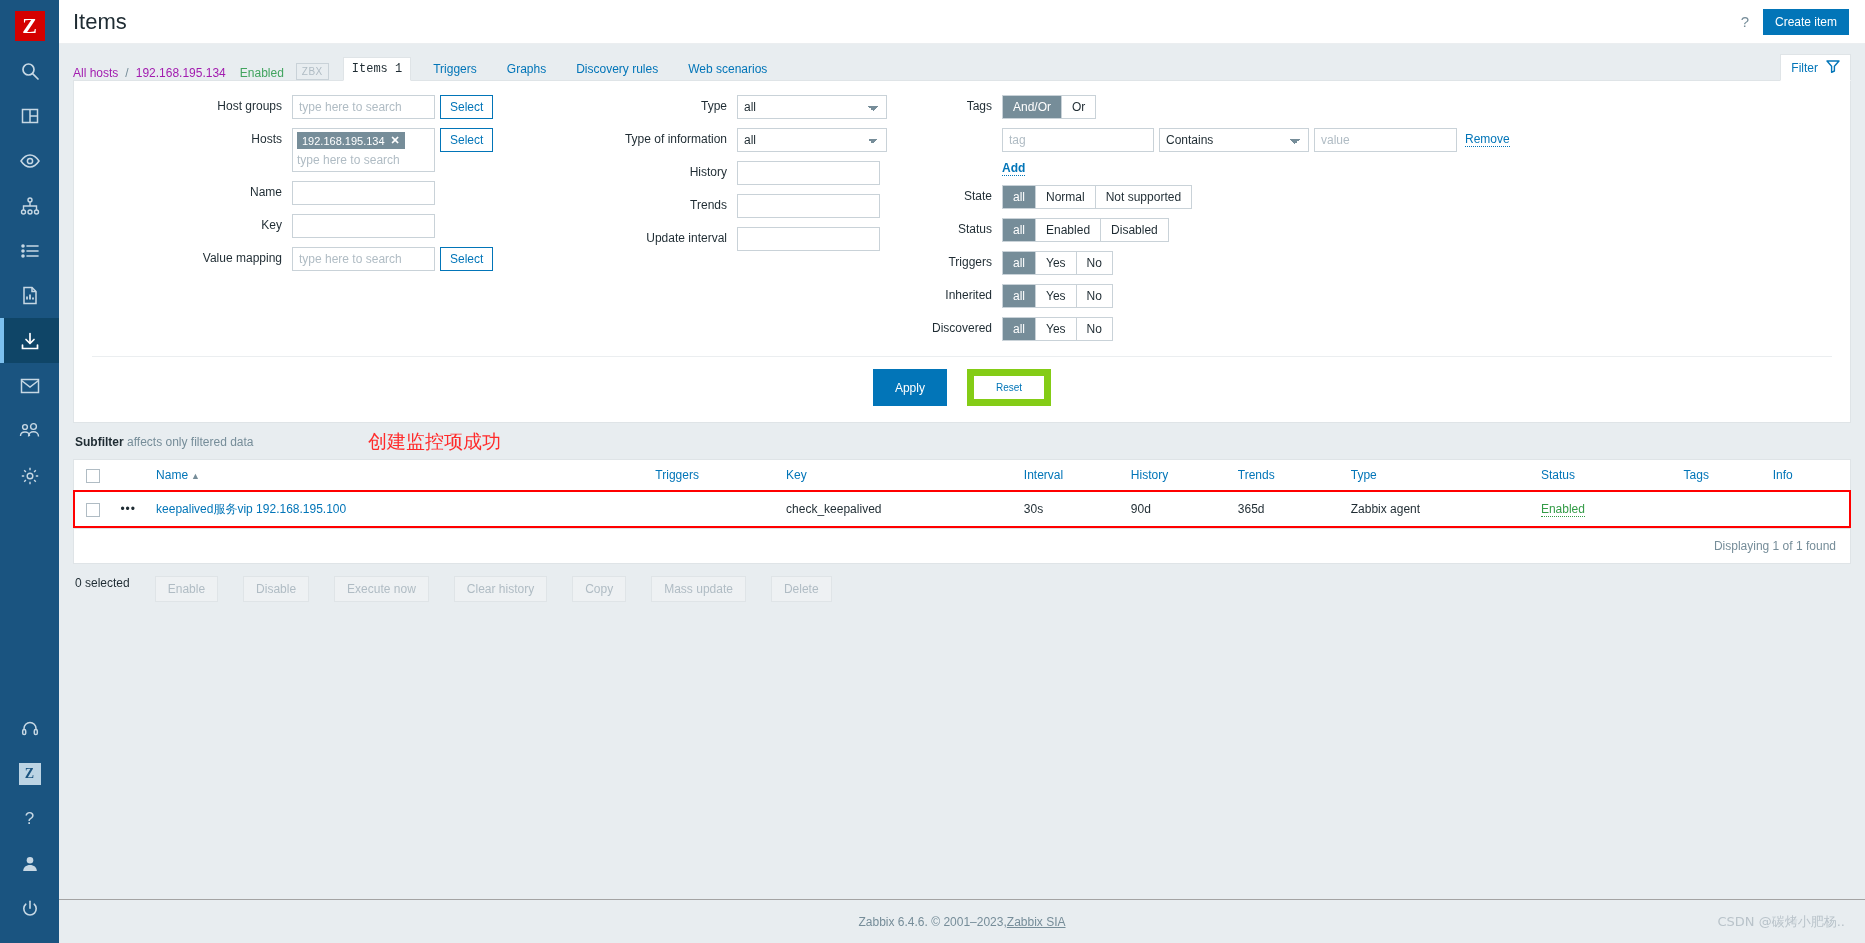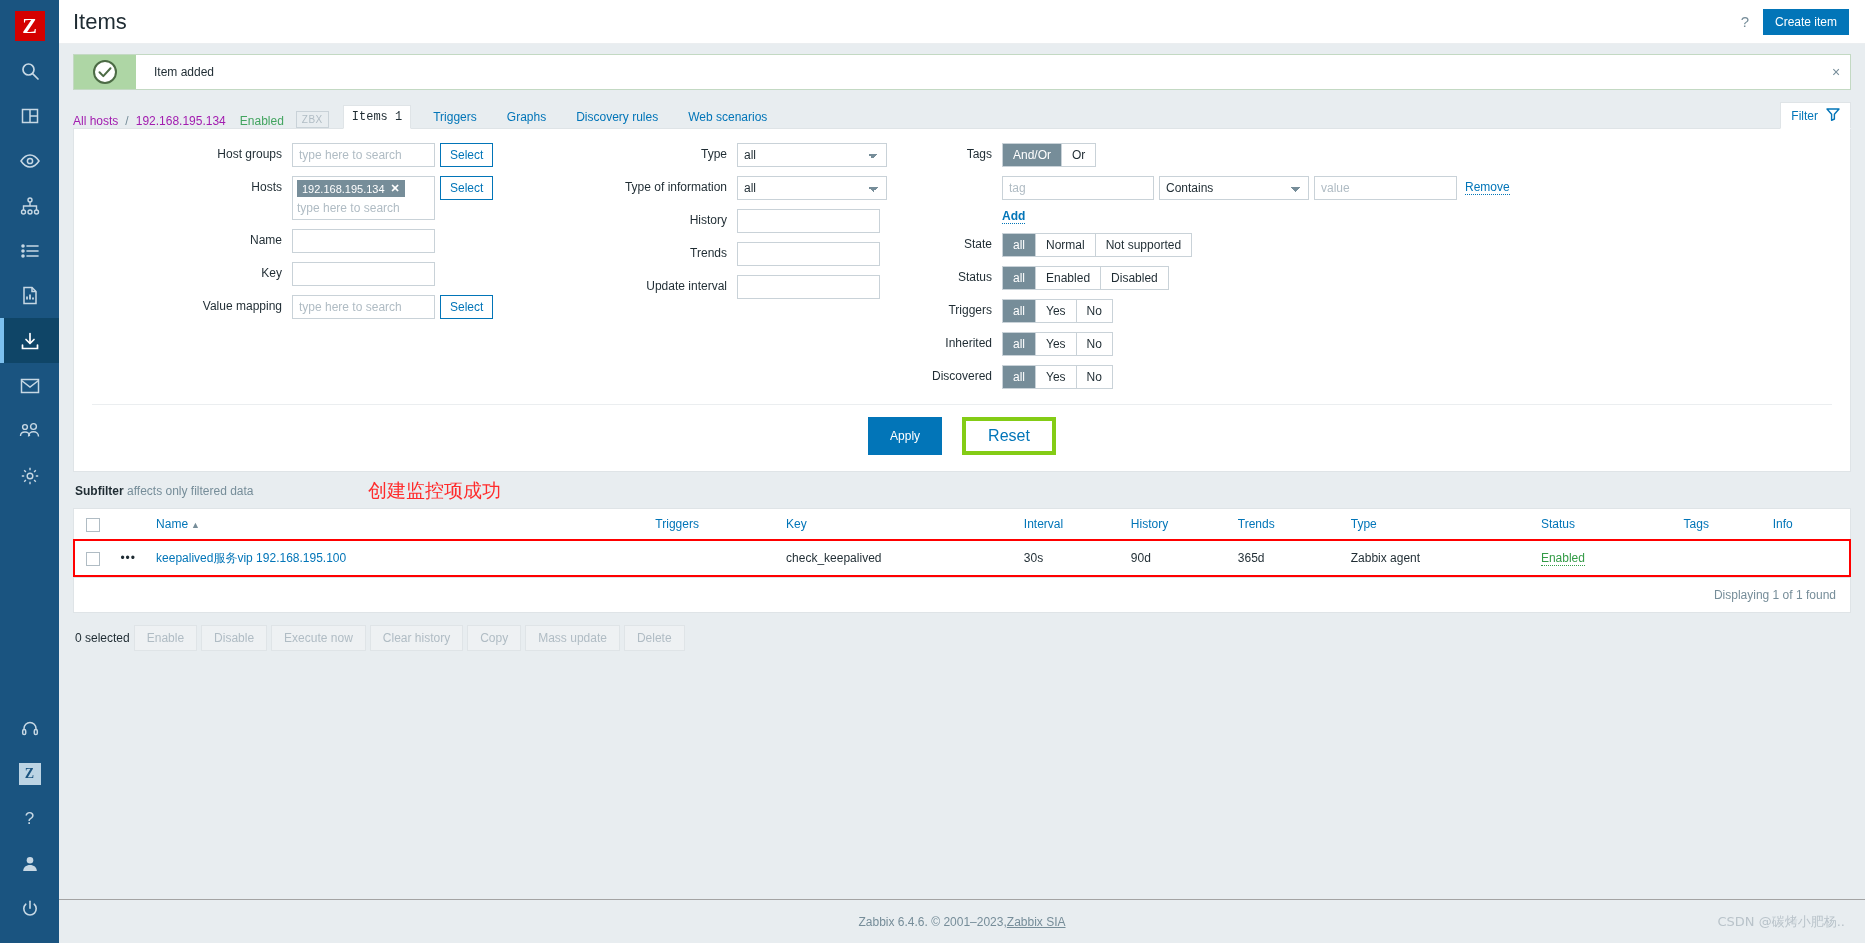--- a/index.html
+++ b/index.html
@@ -212,22 +212,22 @@
     border-top: 1px solid #ebeef0; margin-top: 6px; padding-top: 12px;
     padding-bottom: 6px;
     display: flex; justify-content: center; gap: 20px;
   }
   .btn-apply {
     background: #0275b8; color: #fff; border: none;
     padding: 6px 22px; font-size: 12px; cursor: pointer;
     font-family: "Liberation Sans", sans-serif;
   }
   .btn-reset {
-    background: #fff; color: #0275b8; border: 4px solid #84cc16;
-    padding: 6px 22px; font-size: 16px; cursor: pointer;
+    background: #fff; color: #0275b8; border: 7px solid #84cc16;
+    padding: 6px 22px; font-size: 10px; cursor: pointer;
     font-family: "Liberation Sans", sans-serif;
   }
 
   
   .subfilter {
     padding: 12px 2px 10px 2px; font-size: 12px; color: #768d99;
     position: relative;
   }
   .subfilter b { color: #1f2c33; font-weight: bold; }
   .annot {
@@ -273,21 +273,21 @@
   .highlight-row { outline: 2px solid #ff0000; outline-offset: -1px; }
 
   .table-footer {
     background: #fff; border-left: 1px solid #dfe4e7;
     border-right: 1px solid #dfe4e7; border-bottom: 1px solid #dfe4e7;
     text-align: right; padding: 10px 14px; font-size: 12px; color: #768d99;
   }
 
   
   .bulkbar {
-    display: flex; align-items: center; gap: 4px;
+    display: flex; align-items: flex-start; gap: 25px;
     padding: 12px 2px; font-size: 12px; color: #1f2c33;
   }
   .btn-dis {
     background: #eef1f3; color: #b0bcc4; border: 1px solid #dfe4e7;
     padding: 5px 12px; font-size: 12px; cursor: default;
     font-family: "Liberation Sans", sans-serif;
   }
 
   
   .footer {
@@ -458,30 +458,20 @@
     <div class="topbar">
       <div class="page-title">Items</div>
       <div class="topbar-right">
         <span class="help-q">?</span>
         <button class="btn-create">Create item</button>
       </div>
     </div>
 
     <div class="content">
 
-      <div class="msgbar">
-        <div class="msgbar-icon">
-          <svg width="26" height="26" viewBox="0 0 26 26" fill="none" stroke="#4c6b45" stroke-width="2">
-            <circle cx="13" cy="13" r="11" fill="#ffffff"></circle>
-            <path d="M7.5 13.3l3.8 3.8 7.2-7.8" stroke-linecap="round" stroke-linejoin="round"></path>
-          </svg>
-        </div>
-        <div class="msgbar-text">Item added</div>
-        <div class="msgbar-close">×</div>
-      </div>
 
       <div class="crumbrow">
         <span class="crumb">All hosts</span>
         <span class="crumb-sep">/</span>
         <span class="crumb">192.168.195.134</span>
         <span class="crumb-enabled">Enabled</span>
         <span class="zbx-chip">ZBX</span>
         <span class="otab sel">Items 1</span>
         <span class="otab">Triggers</span>
         <span class="otab">Graphs</span>

